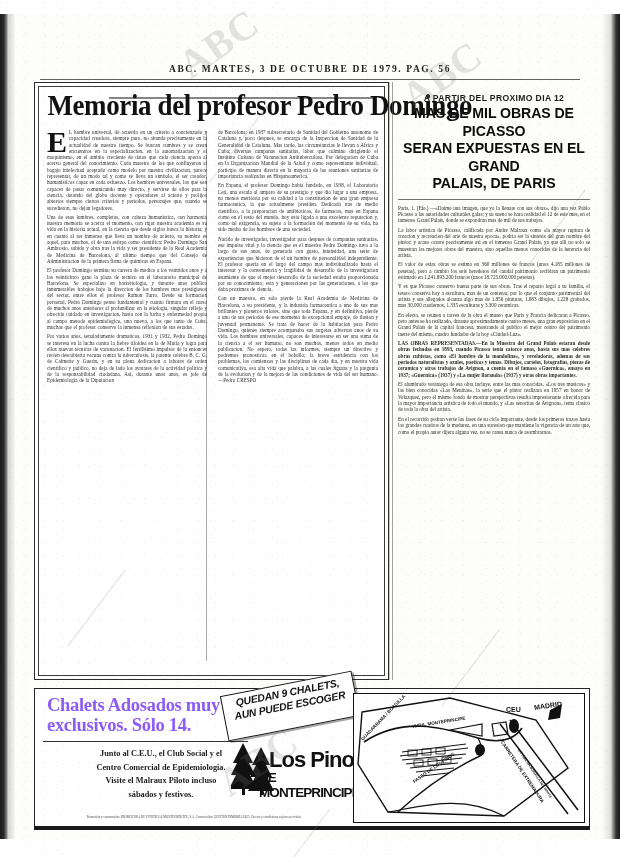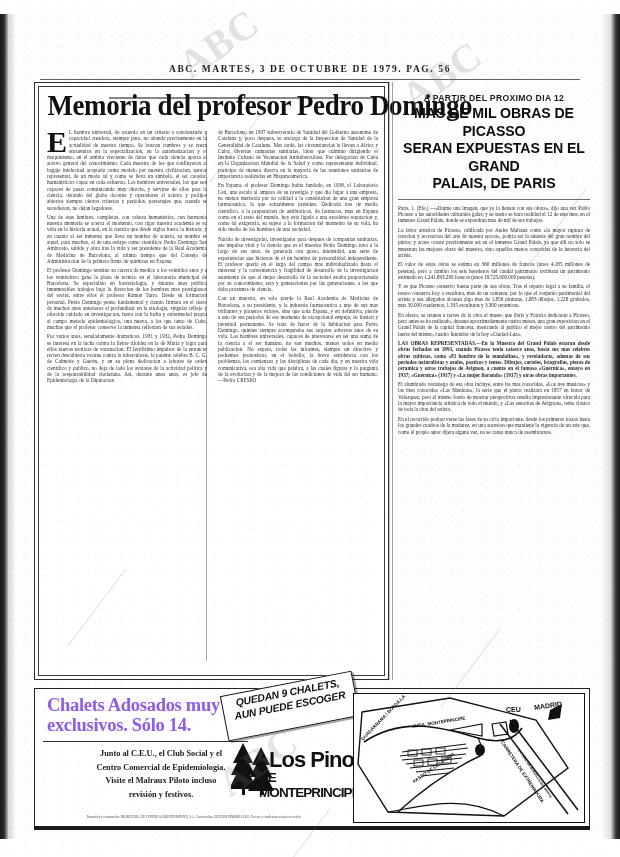--- a/index.html
+++ b/index.html
@@ -447,21 +447,21 @@
     <div class="ad-headline">
       <div>Chalets Adosados muy</div>
       <div>exclusivos. Sólo 14.</div>
     </div>
     <div class="ad-hr"></div>
 
     <div class="ad-copy">
       <span class="line">Junto al C.E.U., el Club Social y el</span>
       <span class="line">Centro Comercial de Epidemiologia.</span>
       <span class="line">Visite el Malraux Piloto incluso</span>
-      <span class="line">revisión y festivos.</span>
+      <span class="line">sábados y festivos.</span>
     </div>
 
     <div class="ad-legal">Promoción y construcción: PROMOTORA DE VIVIENDAS MONTEPRINCIPE, S.A. Comercializa: GESTION INMOBILIARIA. Precios y condiciones sujetos a revisión.</div>
 
     <div class="ad-sticker">
       <div class="ad-sticker-txt">
         <div>QUEDAN 9 CHALETS,</div>
         <div>AUN PUEDE ESCOGER</div>
       </div>
     </div>

